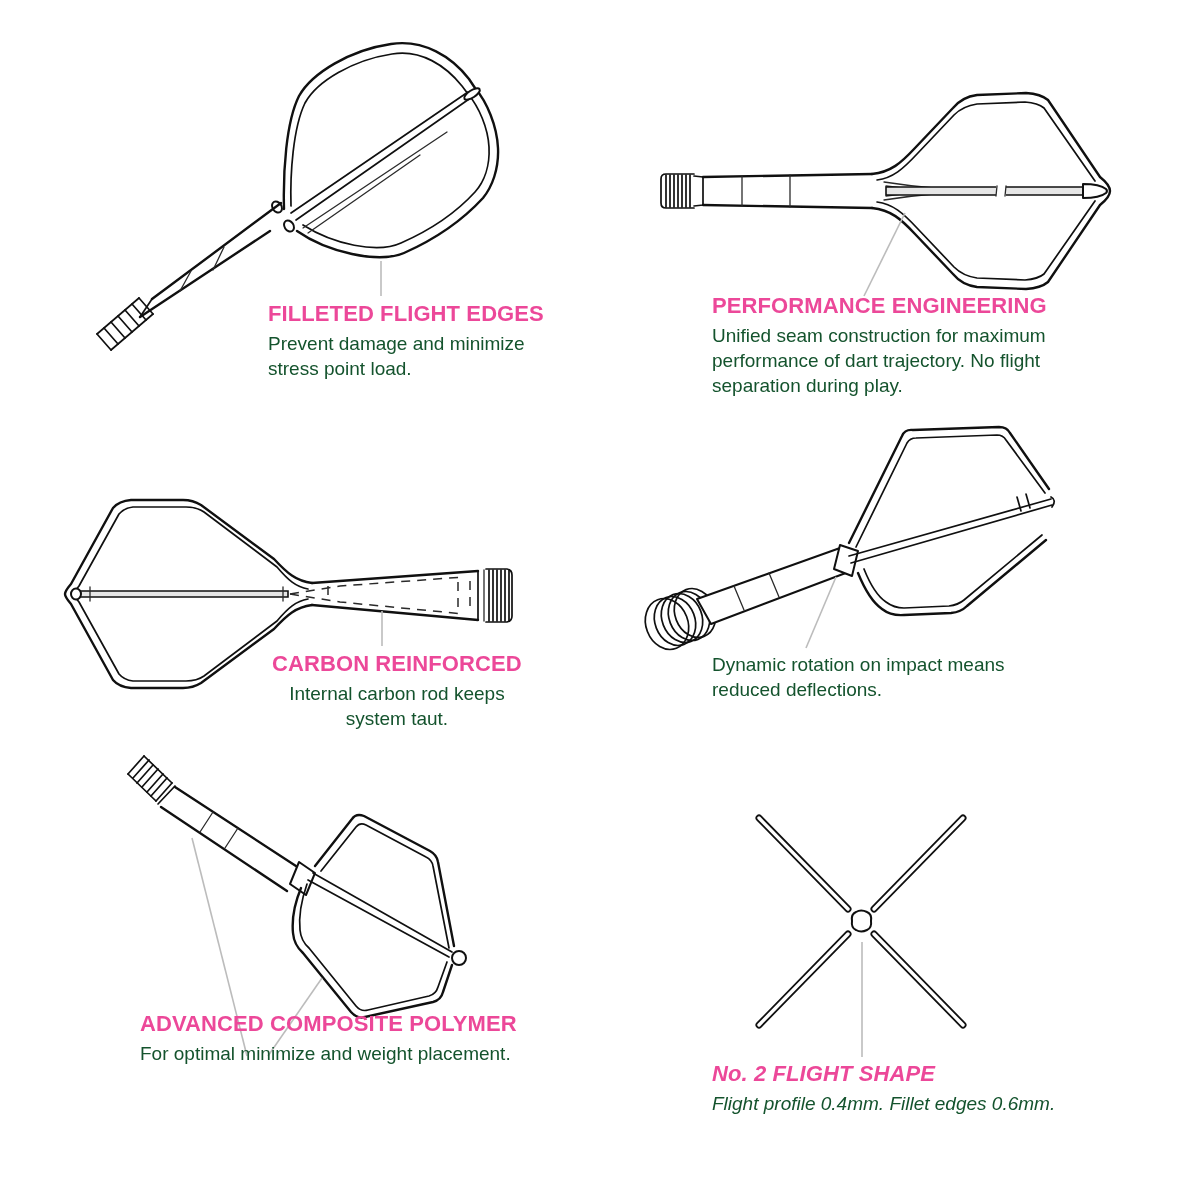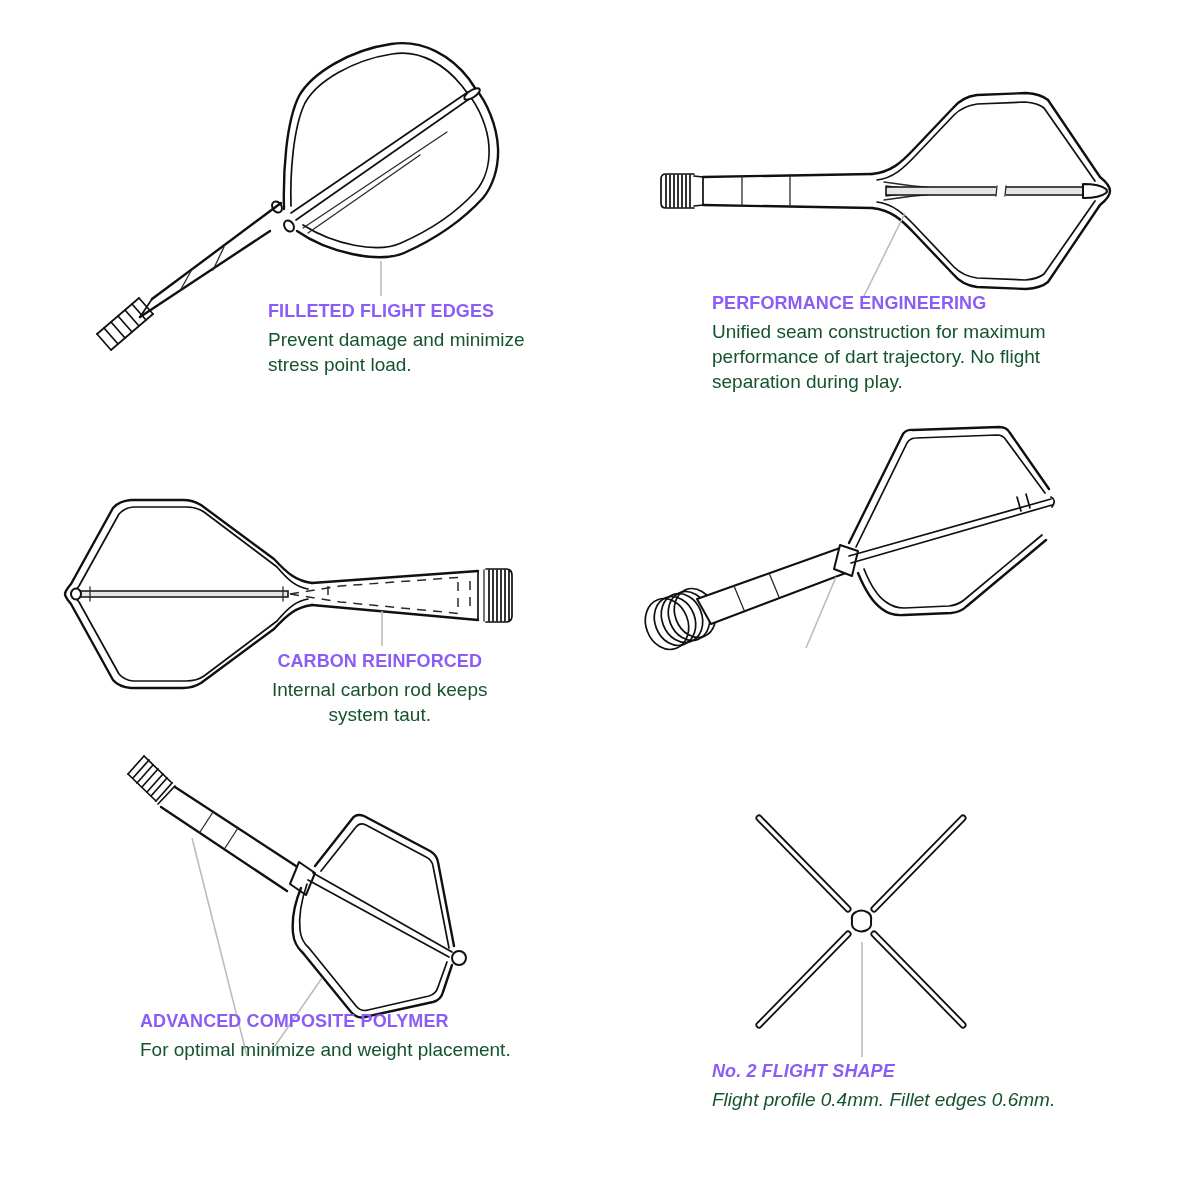--- a/index.html
+++ b/index.html
@@ -1,21 +1,21 @@
 <!DOCTYPE html>
 <html><head>
 <meta charset="utf-8">
 <style>
   html,body{margin:0;padding:0;background:#ffffff;}
   #page{position:relative;width:1200px;height:1200px;background:#ffffff;overflow:hidden;
         font-family:"Liberation Sans", sans-serif;}
   #art{position:absolute;left:0;top:0;width:1200px;height:1200px;}
   .callout{position:absolute;}
-  .callout h3{margin:0 0 5px 0;font-size:18px;line-height:1.1;font-weight:700;
-              color:#8b5cf6;letter-spacing:.1px;}
+  .callout h3{margin:0 0 5px 0;font-size:22px;line-height:1.1;font-weight:700;
+              color:#ec4899;letter-spacing:.1px;}
   .callout p{margin:0;font-size:19px;line-height:1.32;font-weight:400;color:#14532d;
              white-space:pre-line;}
   .c1{left:268px;top:302px;}
   .c2{left:712px;top:294px;}
   .c3{left:272px;top:652px;text-align:center;}
   .c4{left:712px;top:652px;}
   .c5{left:140px;top:1012px;}
   .c6{left:712px;top:1062px;font-style:italic;}
   svg .ln{stroke:#101010;fill:none;stroke-width:2.4;stroke-linecap:round;stroke-linejoin:round;}
   svg .ln2{stroke:#101010;fill:none;stroke-width:1.7;stroke-linecap:round;stroke-linejoin:round;}
@@ -237,20 +237,22 @@
 separation during play.</p>
   </div>
 
   <div class="callout c3">
     <h3>CARBON REINFORCED</h3>
     <p>Internal carbon rod keeps
 system taut.</p>
   </div>
 
   <div class="callout c4">
+    <p>Dynamic rotation on impact means
+reduced deflections.</p>
   </div>
 
   <div class="callout c5">
     <h3>ADVANCED COMPOSITE POLYMER</h3>
     <p>For optimal minimize and weight placement.</p>
   </div>
 
   <div class="callout c6">
     <h3>No. 2 FLIGHT SHAPE</h3>
     <p>Flight profile 0.4mm. Fillet edges 0.6mm.</p>

